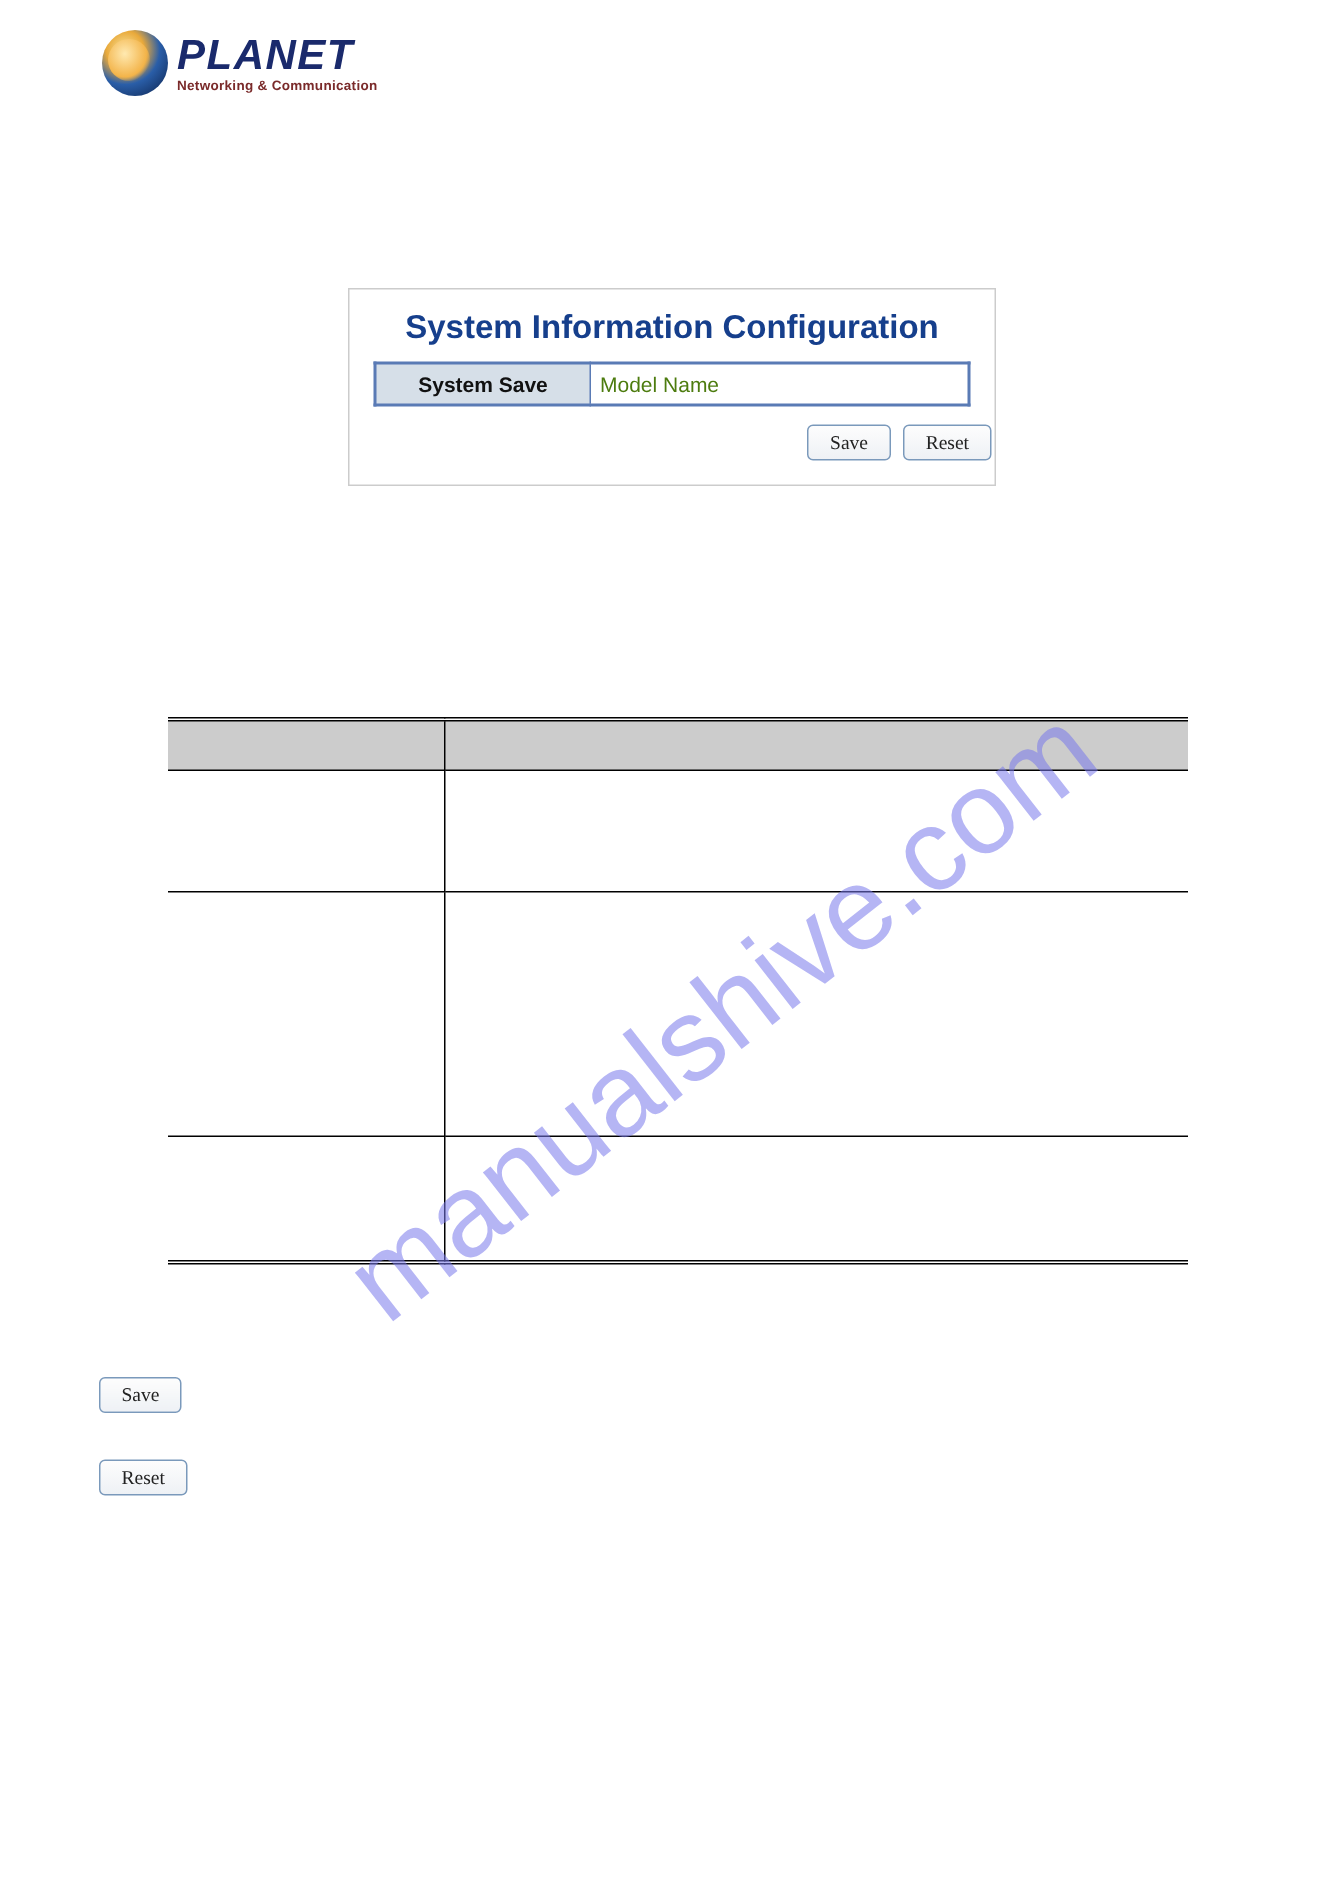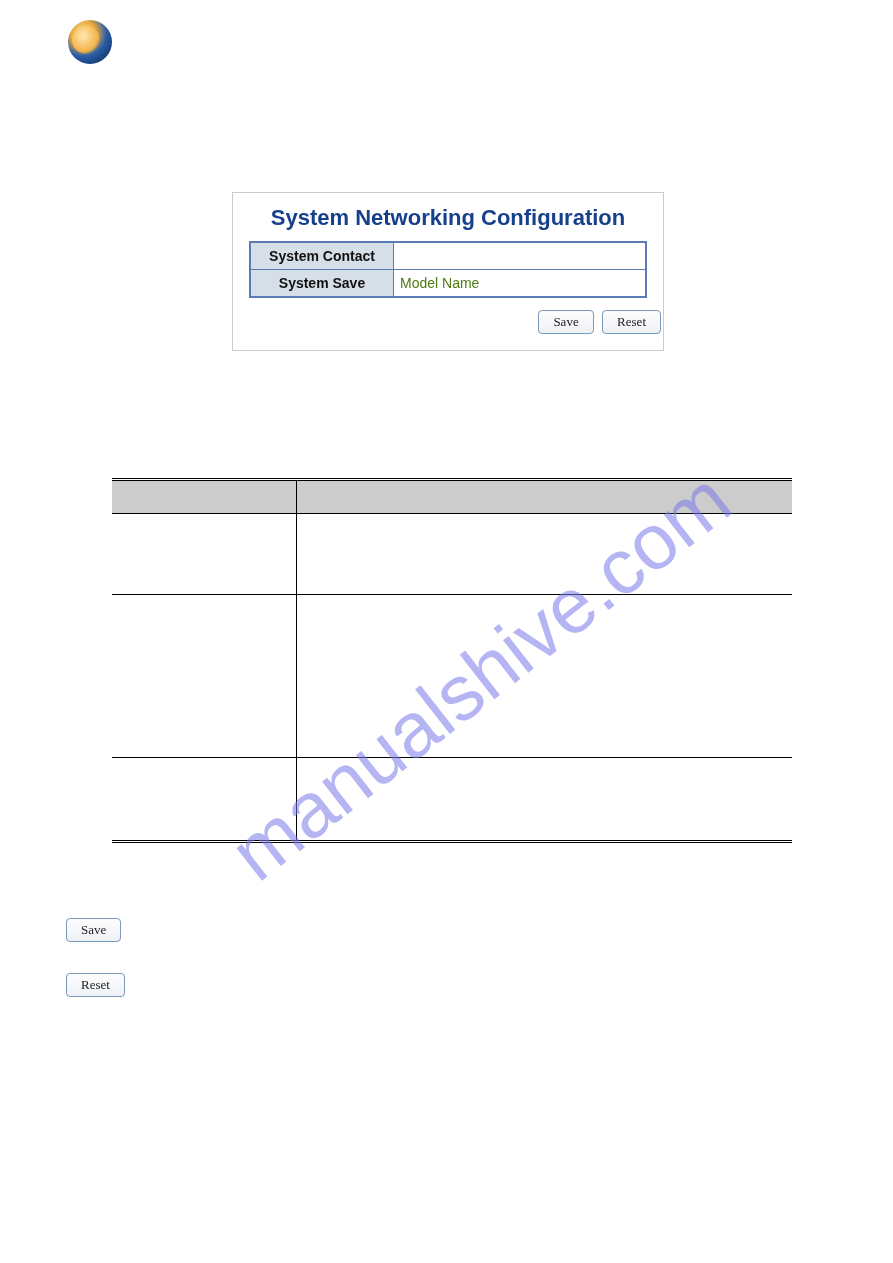--- a/index.html
+++ b/index.html
@@ -170,30 +170,30 @@
   .watermark svg {
     width: 100%;
     height: 100%;
   }
 </style>
 </head>
 <body>
 
 <div class="logo-wrap">
   <div class="logo-globe"></div>
+  <div class="logo-text">
+    <span class="logo-main">PLANET</span>
+    <span class="logo-sub">Networking &amp; Communication</span>
+  </div>
 </div>
 
 <div class="config-panel">
-  <div class="config-title">System Networking Configuration</div>
+  <div class="config-title">System Information Configuration</div>
   <table class="config-table">
     <tbody>
-        <tr>
-      <td class="lbl">System Contact</td>
-      <td class="val"></td>
-    </tr>
     <tr>
       <td class="lbl">System Save</td>
       <td class="val">Model Name</td>
     </tr>
   </tbody>
     </table>
   <div class="btn-row">
     <span class="btn">Save</span>
     <span class="btn">Reset</span>
   </div>

